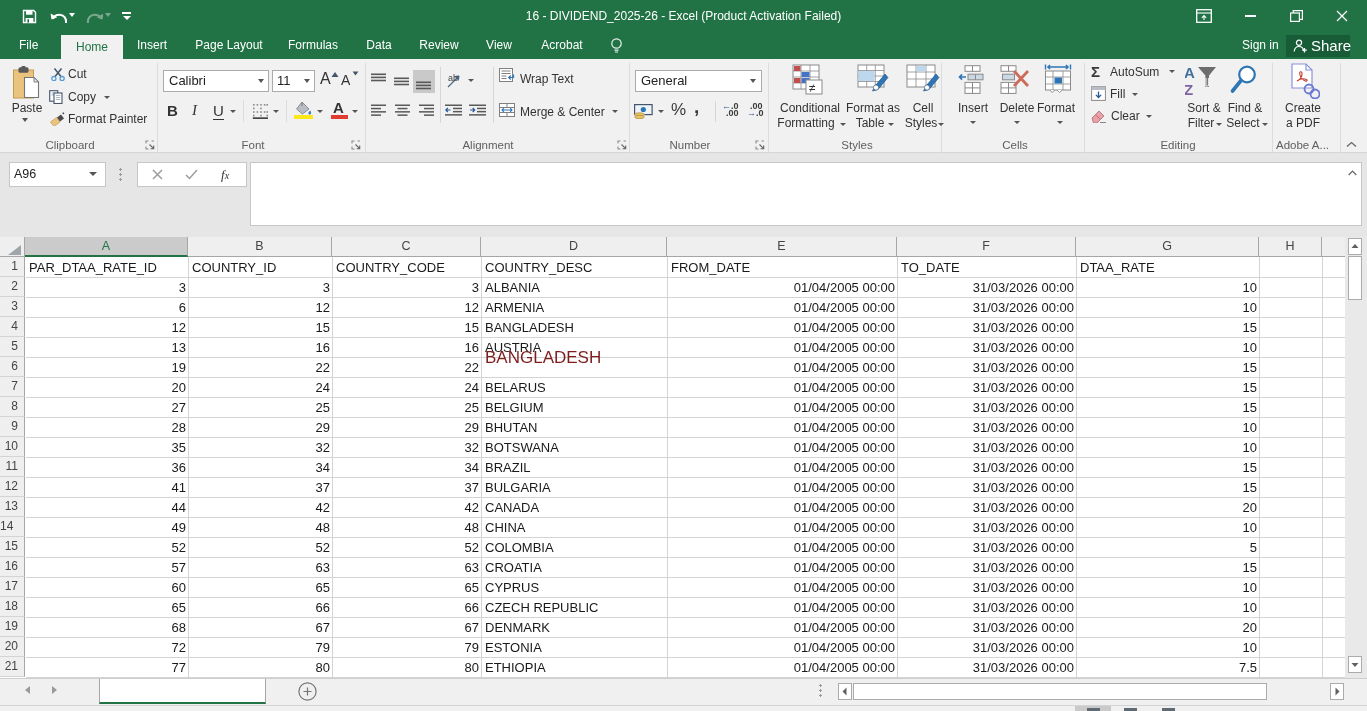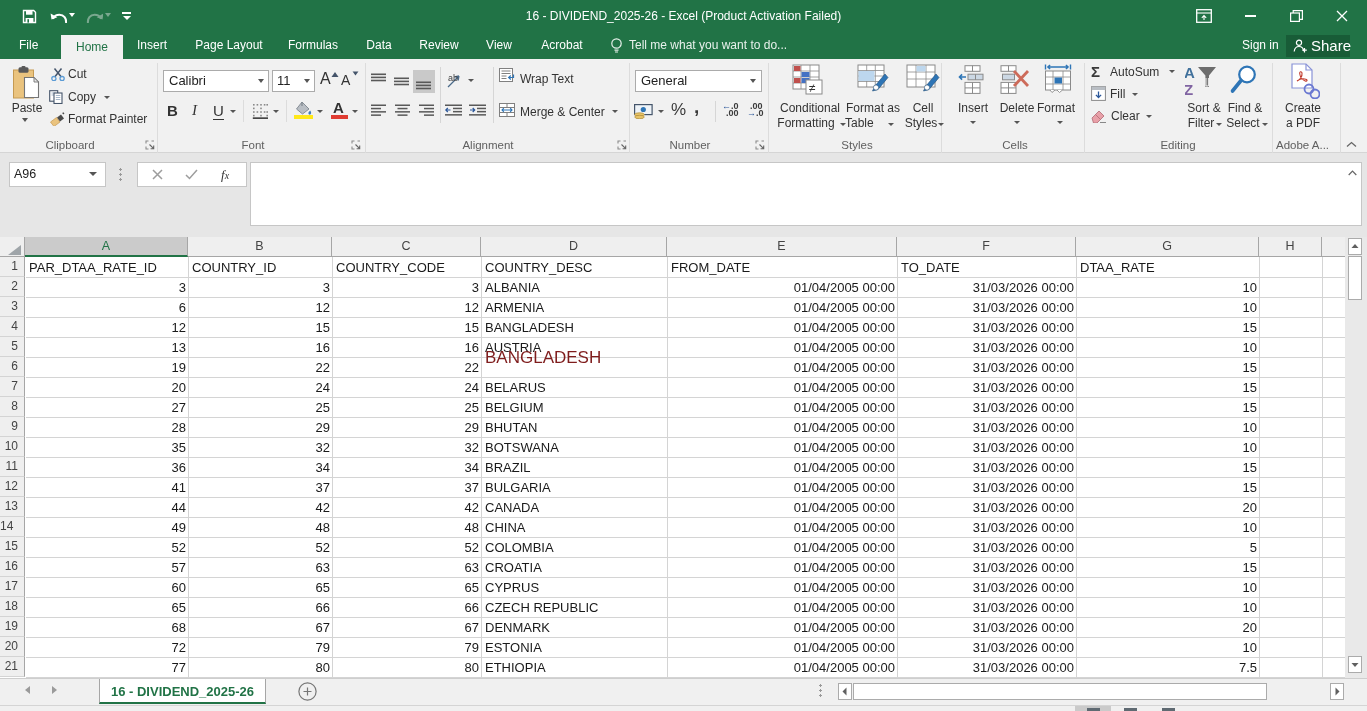--- a/index.html
+++ b/index.html
@@ -55,21 +55,20 @@
 <div class="abs tabtxt" style="left:169px;top:32px;width:120px;text-align:center">Page Layout</div>
 <div class="abs tabtxt" style="left:253px;top:32px;width:120px;text-align:center">Formulas</div>
 <div class="abs tabtxt" style="left:319px;top:32px;width:120px;text-align:center">Data</div>
 <div class="abs tabtxt" style="left:379px;top:32px;width:120px;text-align:center">Review</div>
 <div class="abs tabtxt" style="left:439px;top:32px;width:120px;text-align:center">View</div>
 <div class="abs tabtxt" style="left:502px;top:32px;width:120px;text-align:center">Acrobat</div>
 <svg class="abs" style="left:610px;top:38px" width="13" height="16" viewBox="0 0 13 16">
 <circle cx="6.5" cy="5.5" r="4.7" fill="none" stroke="#e8f1ec" stroke-width="1.2"></circle>
 <path d="M4.5 12.2 h4 M5 14 h3" stroke="#e8f1ec" stroke-width="1.2"></path>
 </svg>
-<div class="abs" style="left:629px;top:32px;font-size:12px;color:#e8f1ec;line-height:27px">Tell me what you want to do...</div>
 <div class="abs ws" style="left:1242px;top:32px;font-size:12px;line-height:27px">Sign in</div>
 <div class="abs" style="left:1286px;top:35px;width:64px;height:22px;background:#185c37"></div>
 <svg class="abs" style="left:1293px;top:39px" width="15" height="14" viewBox="0 0 15 14">
 <circle cx="6" cy="3.8" r="2.6" fill="none" stroke="#fff" stroke-width="1.2"></circle>
 <path d="M1.2 12.5 c0.4-3.4 2.3-5 4.8-5 2.4 0 4.3 1.5 4.8 4.6" fill="none" stroke="#fff" stroke-width="1.2"></path>
 <path d="M11.5 9 v4.5 M9.2 11.2 h4.6" stroke="#fff" stroke-width="1.2"></path>
 </svg>
 <div class="abs ws" style="left:1311px;top:35px;font-size:15px;line-height:22px">Share</div>
 <div class="abs" style="left:0;top:59px;width:1367px;height:94px;background:#f1f1f1;border-bottom:1px solid #d5d5d5"></div>
 <div class="vline" style="left:157px"></div>
@@ -284,21 +283,21 @@
 <div class="abs rl" style="left:772px;top:116px;width:68px;text-align:center">Formatting</div>
 <div class="abs" style="left:840px;top:123px;width:0;height:0;border-left:3px solid transparent;border-right:3px solid transparent;border-top:3.5px solid #555"></div>
 <svg class="abs" style="left:857px;top:64px" width="32" height="36" viewBox="0 0 32 36">
 <rect x="1" y="1" width="26" height="22" fill="#fff" stroke="#8a8a8a"></rect>
 <path d="M1 6.5 h26 M1 12 h26 M1 17.5 h26 M9.7 1 v22 M18.3 1 v22" stroke="#8a8a8a" stroke-width="0.8"></path>
 <rect x="1.5" y="7" width="16" height="10" fill="#bdd7ee"></rect>
 <path d="M28 10 L18 22 l-2.5 5 5.5 -1.5 10 -12 z" fill="#2e75b6" stroke="#1f4e79" stroke-width="0.6"></path>
 <circle cx="19" cy="23.5" r="2.6" fill="#fff" stroke="#1f4e79" stroke-width="0.6"></circle>
 </svg>
 <div class="abs rl" style="left:843px;top:101px;width:60px;text-align:center">Format as</div>
-<div class="abs rl" style="left:845px;top:116px;width:50px;">Table</div>
+<div class="abs rl" style="left:845px;top:116px;width:50px;text-align:center">Table</div>
 <div class="abs" style="left:888px;top:123px;width:0;height:0;border-left:3px solid transparent;border-right:3px solid transparent;border-top:3.5px solid #555"></div>
 <svg class="abs" style="left:906px;top:64px" width="34" height="36" viewBox="0 0 34 36">
 <rect x="1" y="1" width="28" height="22" fill="#fff" stroke="#8a8a8a"></rect>
 <path d="M1 8 h28 M1 15 h28 M10 1 v22 M20 1 v22" stroke="#8a8a8a" stroke-width="0.8"></path>
 <rect x="10.5" y="2" width="9" height="5.5" fill="#bdd7ee"></rect>
 <path d="M30 10 L20 22 l-2.5 5 5.5 -1.5 10 -12 z" fill="#2e75b6" stroke="#1f4e79" stroke-width="0.6"></path>
 <circle cx="21" cy="23.5" r="2.6" fill="#fff" stroke="#1f4e79" stroke-width="0.6"></circle>
 </svg>
 <div class="abs rl" style="left:903px;top:101px;width:40px;text-align:center">Cell</div>
 <div class="abs rl" style="left:898px;top:116px;width:46px;text-align:center">Styles</div>
@@ -611,21 +610,20 @@
 </svg>
 <div class="abs" style="left:1348px;top:256px;width:14px;height:44px;background:#fff;border:1px solid #ababab"></div>
 <svg class="abs" style="left:1348px;top:656px" width="14" height="17" viewBox="0 0 14 17">
 <rect x="0.5" y="0.5" width="13" height="16" fill="#fff" stroke="#ababab"></rect>
 <path d="M3.5 7 L10.5 7 L7 11 z" fill="#606060"></path>
 </svg>
 <div class="abs" style="left:0;top:678px;width:1367px;height:27px;background:#f0f0f0;border-top:1px solid #cecece"></div>
 <div class="abs" style="left:25px;top:686px;width:0;height:0;border-top:4.5px solid transparent;border-bottom:4.5px solid transparent;border-right:5.5px solid #9a9a9a"></div>
 <div class="abs" style="left:52px;top:686px;width:0;height:0;border-top:4.5px solid transparent;border-bottom:4.5px solid transparent;border-left:5.5px solid #9a9a9a"></div>
 <div class="abs" style="left:99px;top:679px;width:167px;height:25px;background:#fff;border-left:1px solid #a6a6a6;border-right:1px solid #a6a6a6;border-bottom:2.5px solid #217346"></div>
-<div class="abs" style="left:99px;top:679px;width:167px;font-size:13px;font-weight:bold;color:#217346;text-align:center;line-height:25px">16 - DIVIDEND_2025-26</div>
 <svg class="abs" style="left:298px;top:682px" width="19" height="19" viewBox="0 0 19 19">
 <circle cx="9.5" cy="9.5" r="8.6" fill="none" stroke="#767676" stroke-width="1.2"></circle>
 <path d="M9.5 5.5 v8 M5.5 9.5 h8" stroke="#767676" stroke-width="1.2"></path>
 </svg>
 <div class="abs" style="left:819px;top:683px;width:3px;height:16px;background-image:radial-gradient(circle,#999 1px,transparent 1.2px);background-size:3px 5px"></div>
 <svg class="abs" style="left:838px;top:683px" width="14" height="17" viewBox="0 0 14 17">
 <rect x="0.5" y="0.5" width="13" height="16" fill="#fff" stroke="#ababab"></rect>
 <path d="M8.5 4.5 L4.5 8.5 L8.5 12.5 z" fill="#606060"></path>
 </svg>
 <div class="abs" style="left:853px;top:683px;width:414px;height:17px;background:#fff;border:1px solid #ababab"></div>

